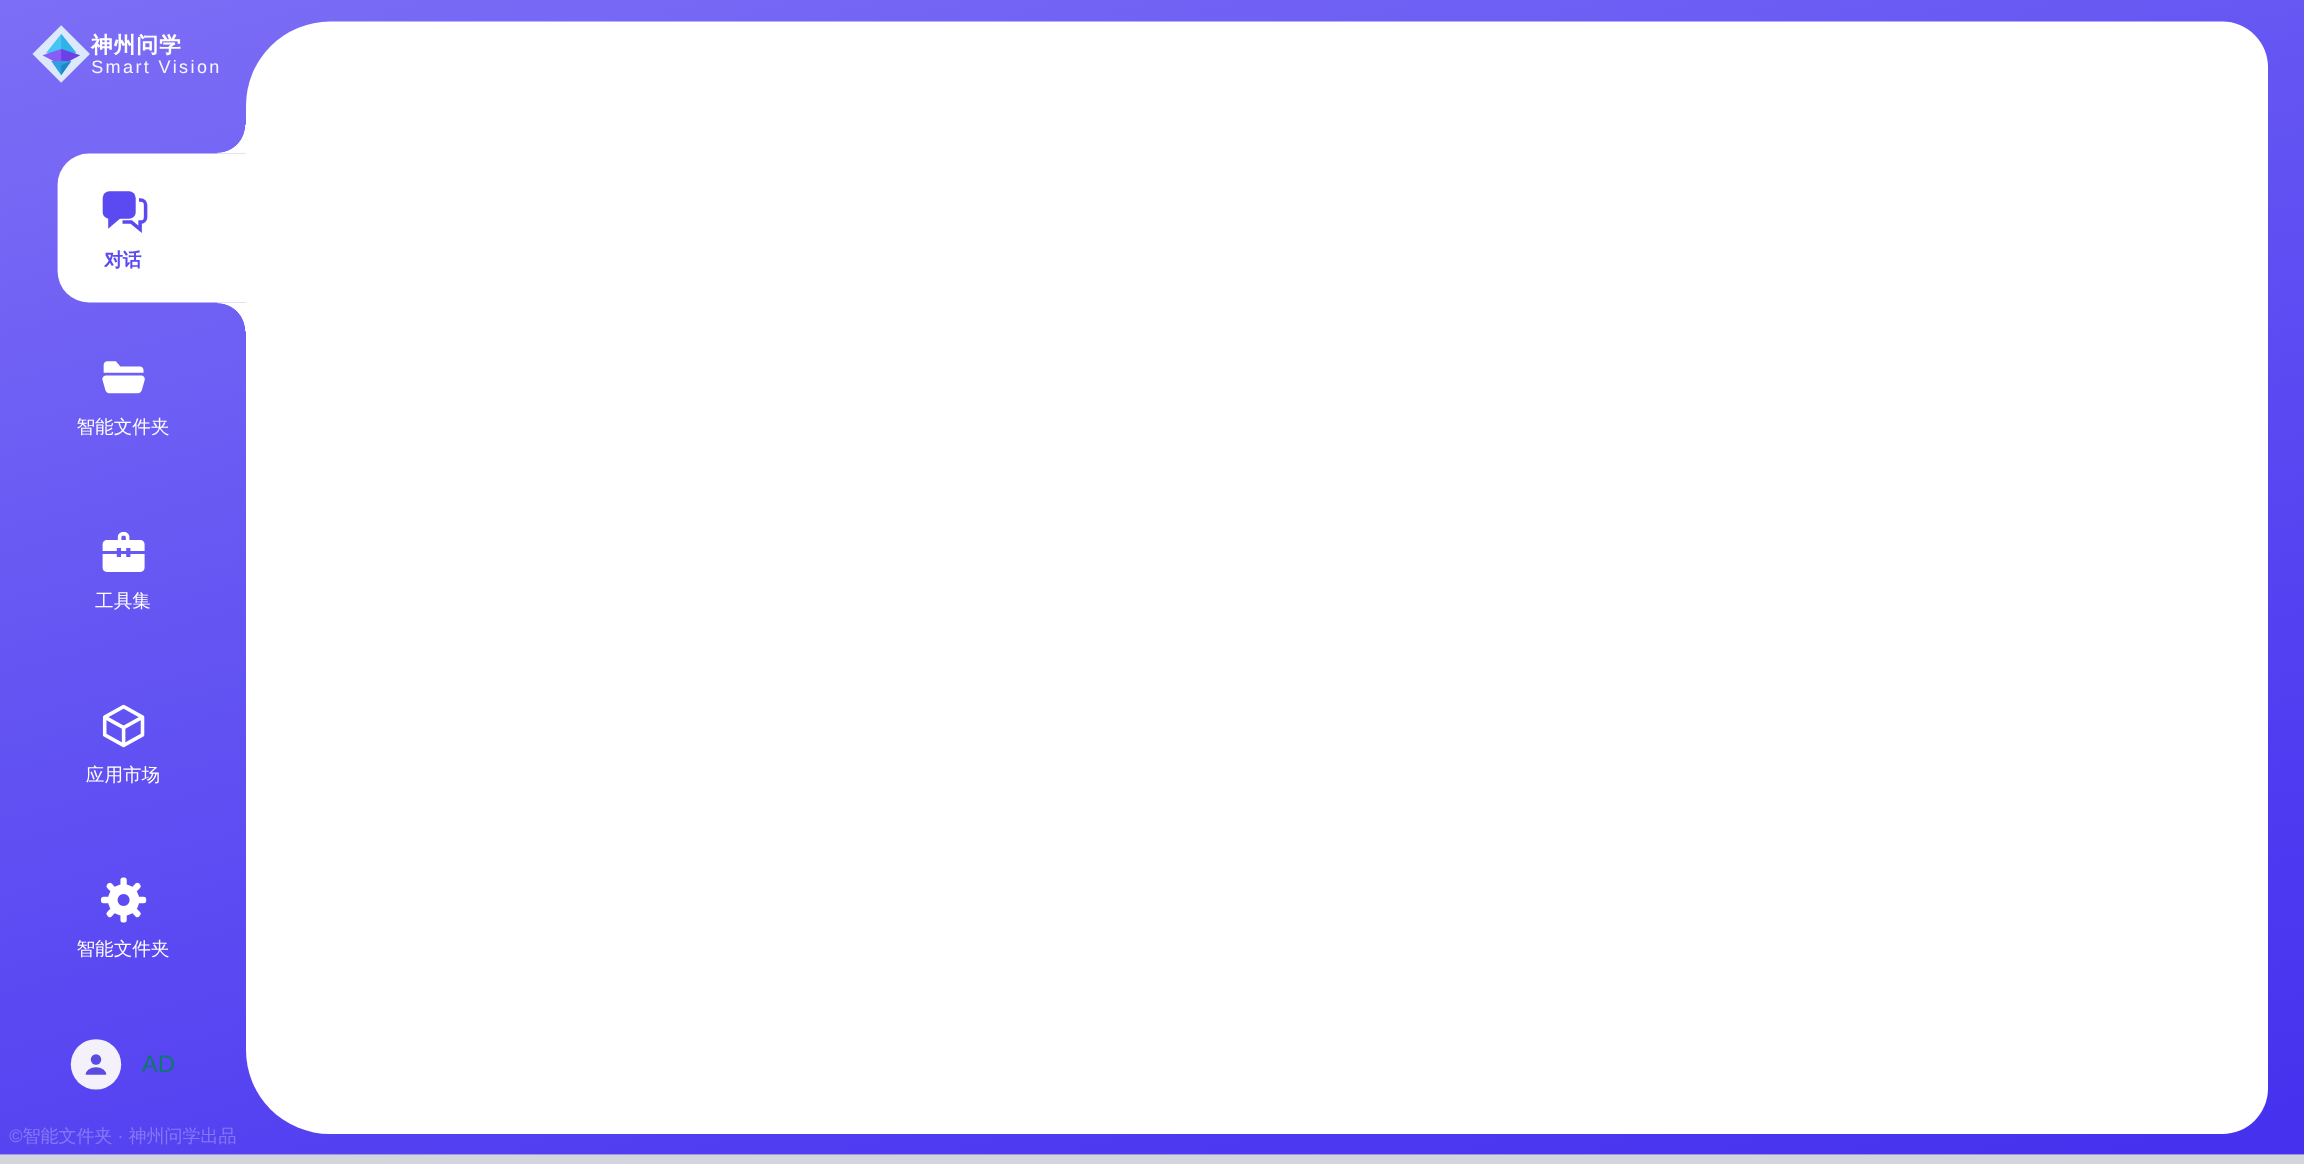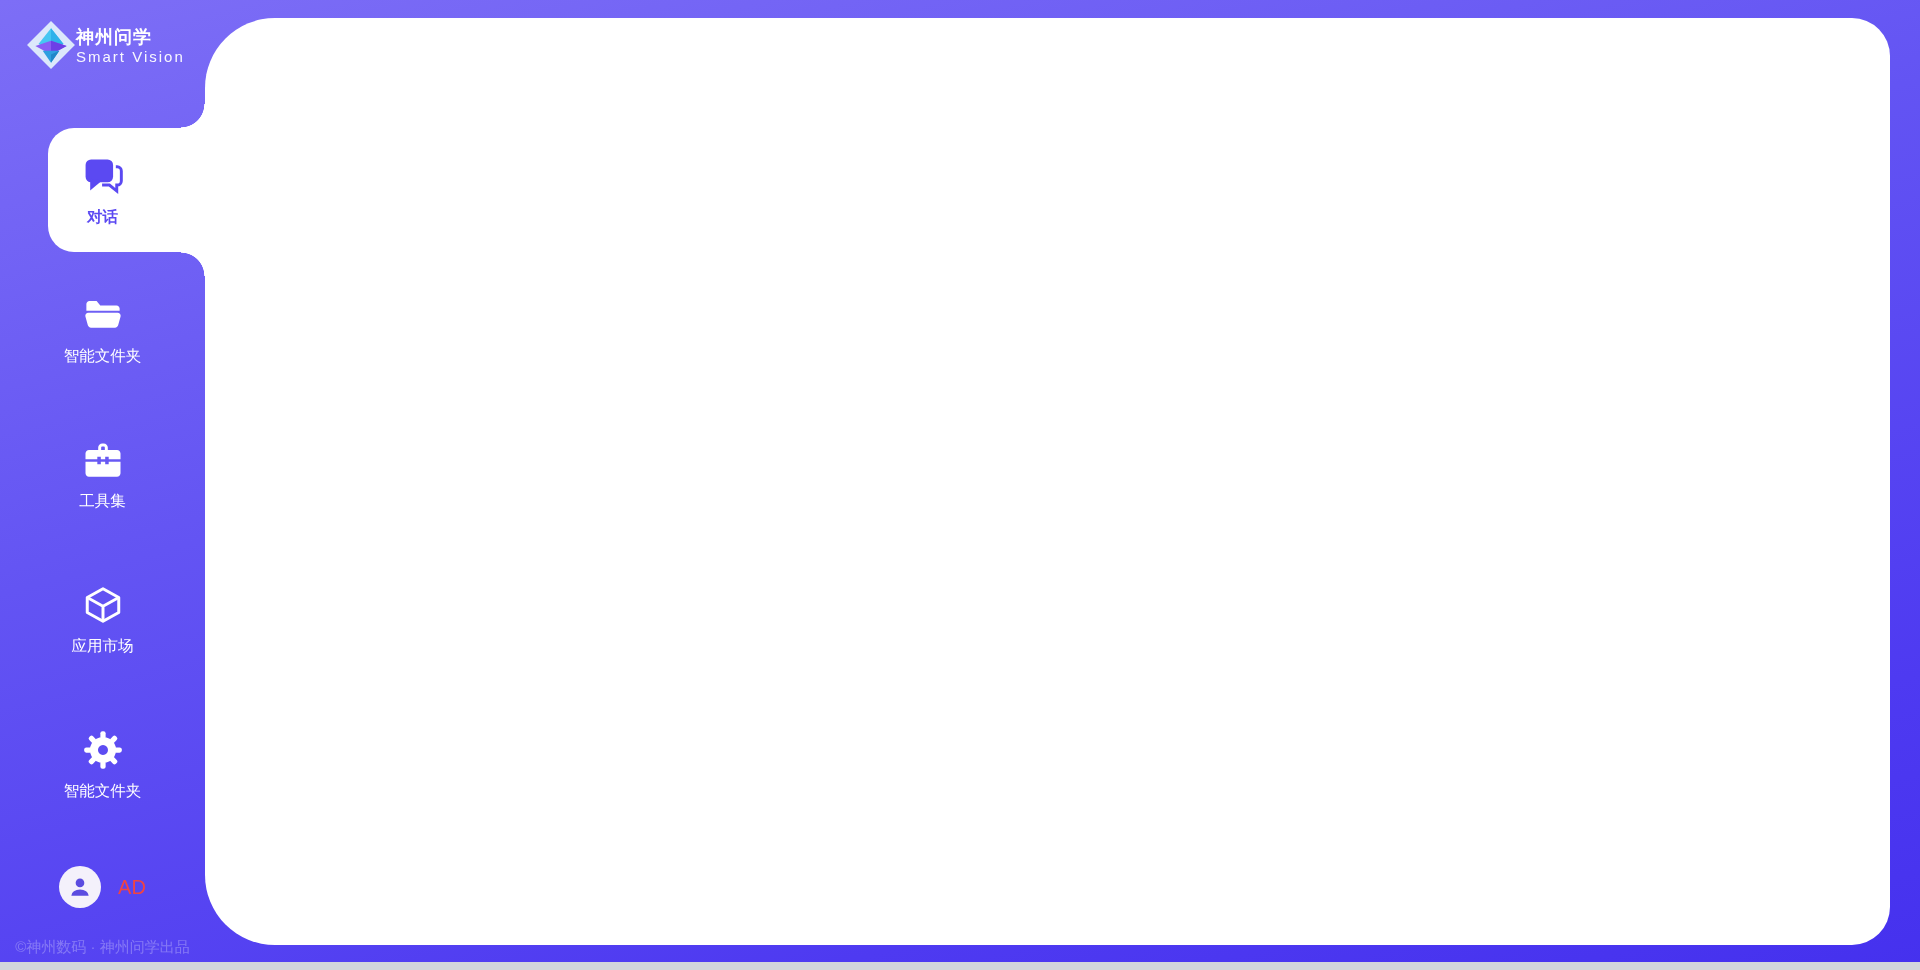--- a/index.html
+++ b/index.html
@@ -32,21 +32,21 @@
   .nav-item.active{top:128px;color:#5b49f2;z-index:4;}
   .nav-item.active .nav-label{font-weight:600;}
   .nav-icon{width:42px;height:42px;}
   .nav-item.active .nav-icon{width:44px;height:44px;}
 
   .user-row{position:absolute;left:0;top:866px;width:205px;display:flex;align-items:center;
     justify-content:center;gap:17px;cursor:pointer;}
   .avatar{width:42px;height:42px;border-radius:50%;background:#f4f1fb;display:flex;
     align-items:center;justify-content:center;color:#5b4ce0;}
   .avatar svg{width:26px;height:26px;}
-  .user-initials{font-size:20px;color:#ef4444;}
+  .user-initials{font-size:20px;color:#0f766e;}
   .sidebar-footer{position:absolute;left:0;bottom:13px;width:205px;text-align:center;
     font-size:15px;color:rgba(255,255,255,.28);}
 
   
   .content{position:absolute;left:50%;margin-left:-472px;top:0;width:944px;height:100%;}
   .greeting{position:absolute;top:145px;left:0;height:84px;display:flex;align-items:center;gap:22px;}
   .greeting-title{font-size:26px;font-weight:bold;color:#121419;letter-spacing:.5px;}
 
   .cards{position:absolute;top:259px;left:0;width:944px;display:grid;
     grid-template-columns:462px 462px;gap:22px 20px;}
@@ -188,21 +188,21 @@
   </div>
 
   <div class="user-row">
     <div class="avatar">
       <svg viewBox="0 0 48 48">
           <use href="#sym-person"></use>
         </svg>
     </div>
     <span class="user-initials">AD</span>
   </div>
-  <div class="sidebar-footer">©神州数码 · 神州问学出品</div>
+  <div class="sidebar-footer">©智能文件夹 · 神州问学出品</div>
 </div>
 
 <div class="content">
   <div class="greeting">
     <svg width="84" height="84" viewBox="0 0 48 48">
         <use href="#sym-diamond"></use>
       </svg>
     <div class="greeting-title">你好, 我可以如何帮助你?</div>
   </div>
 

